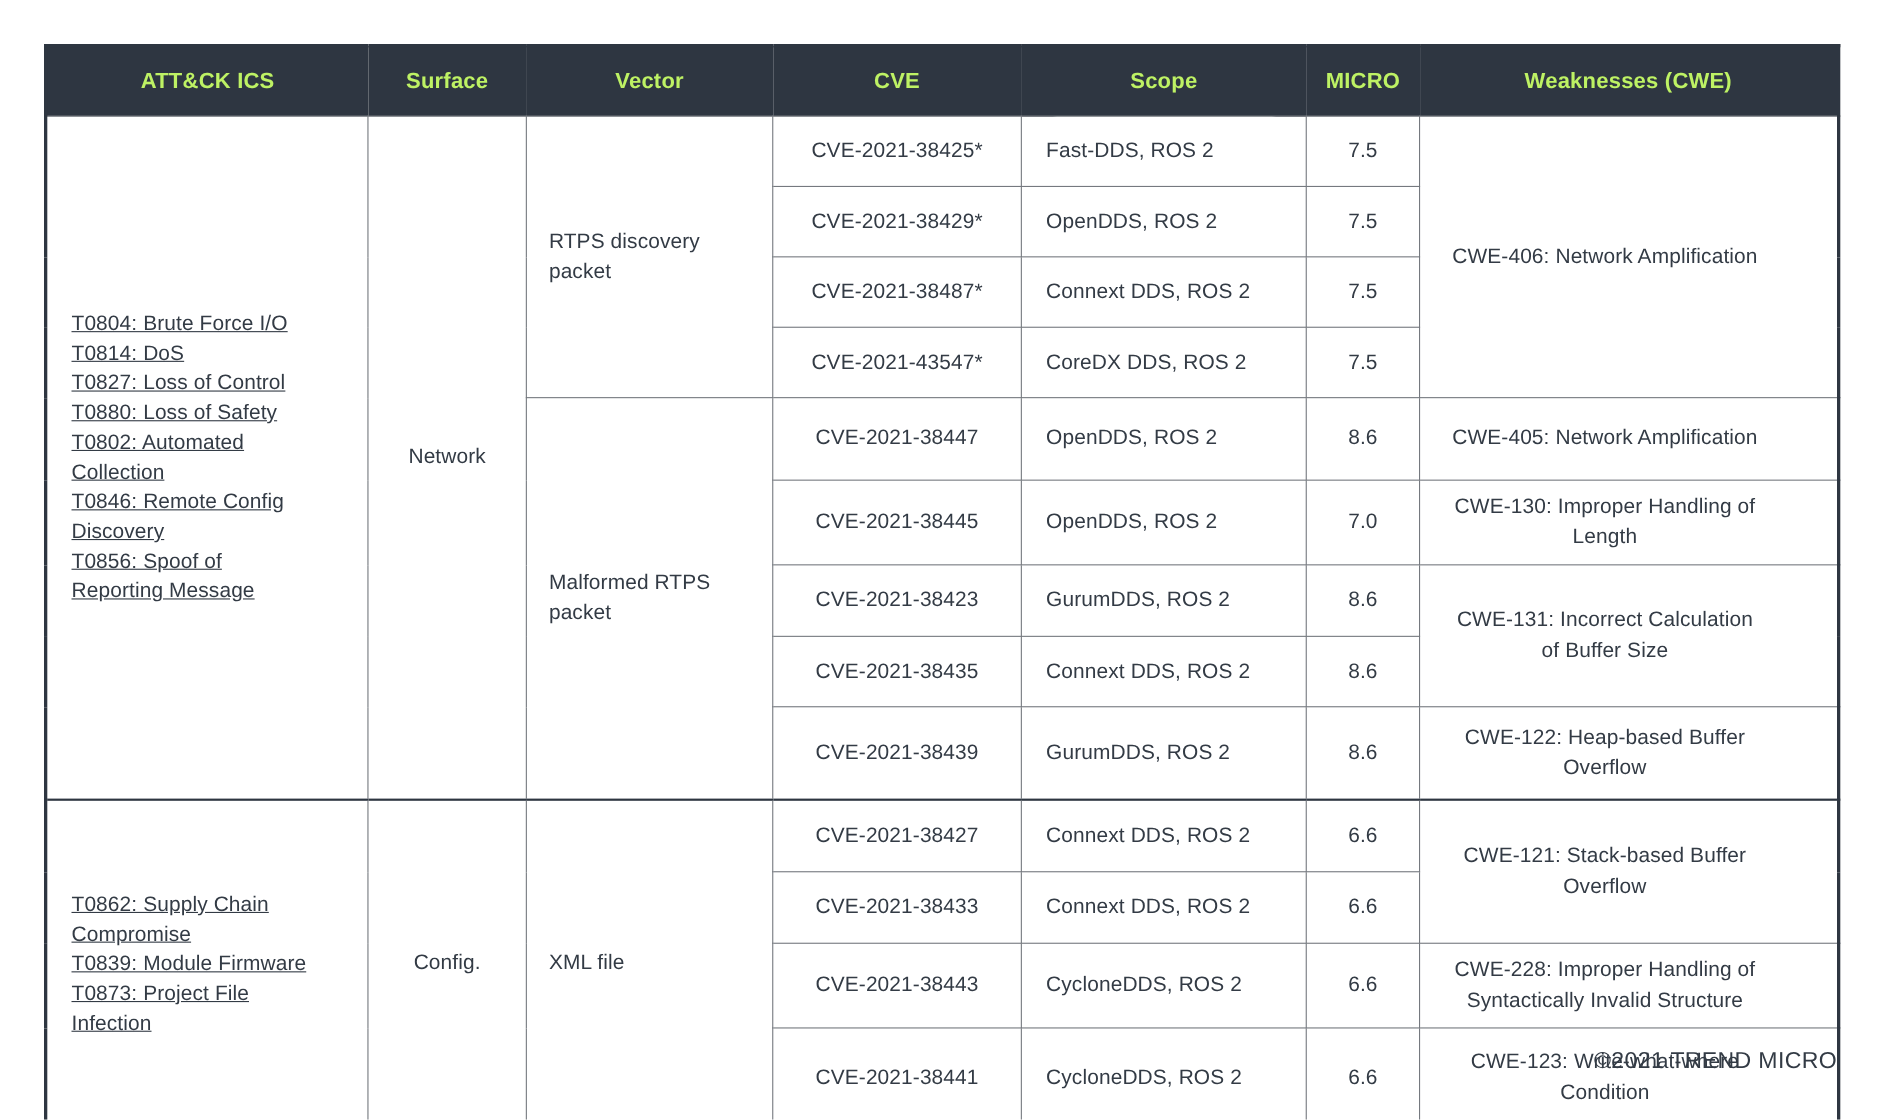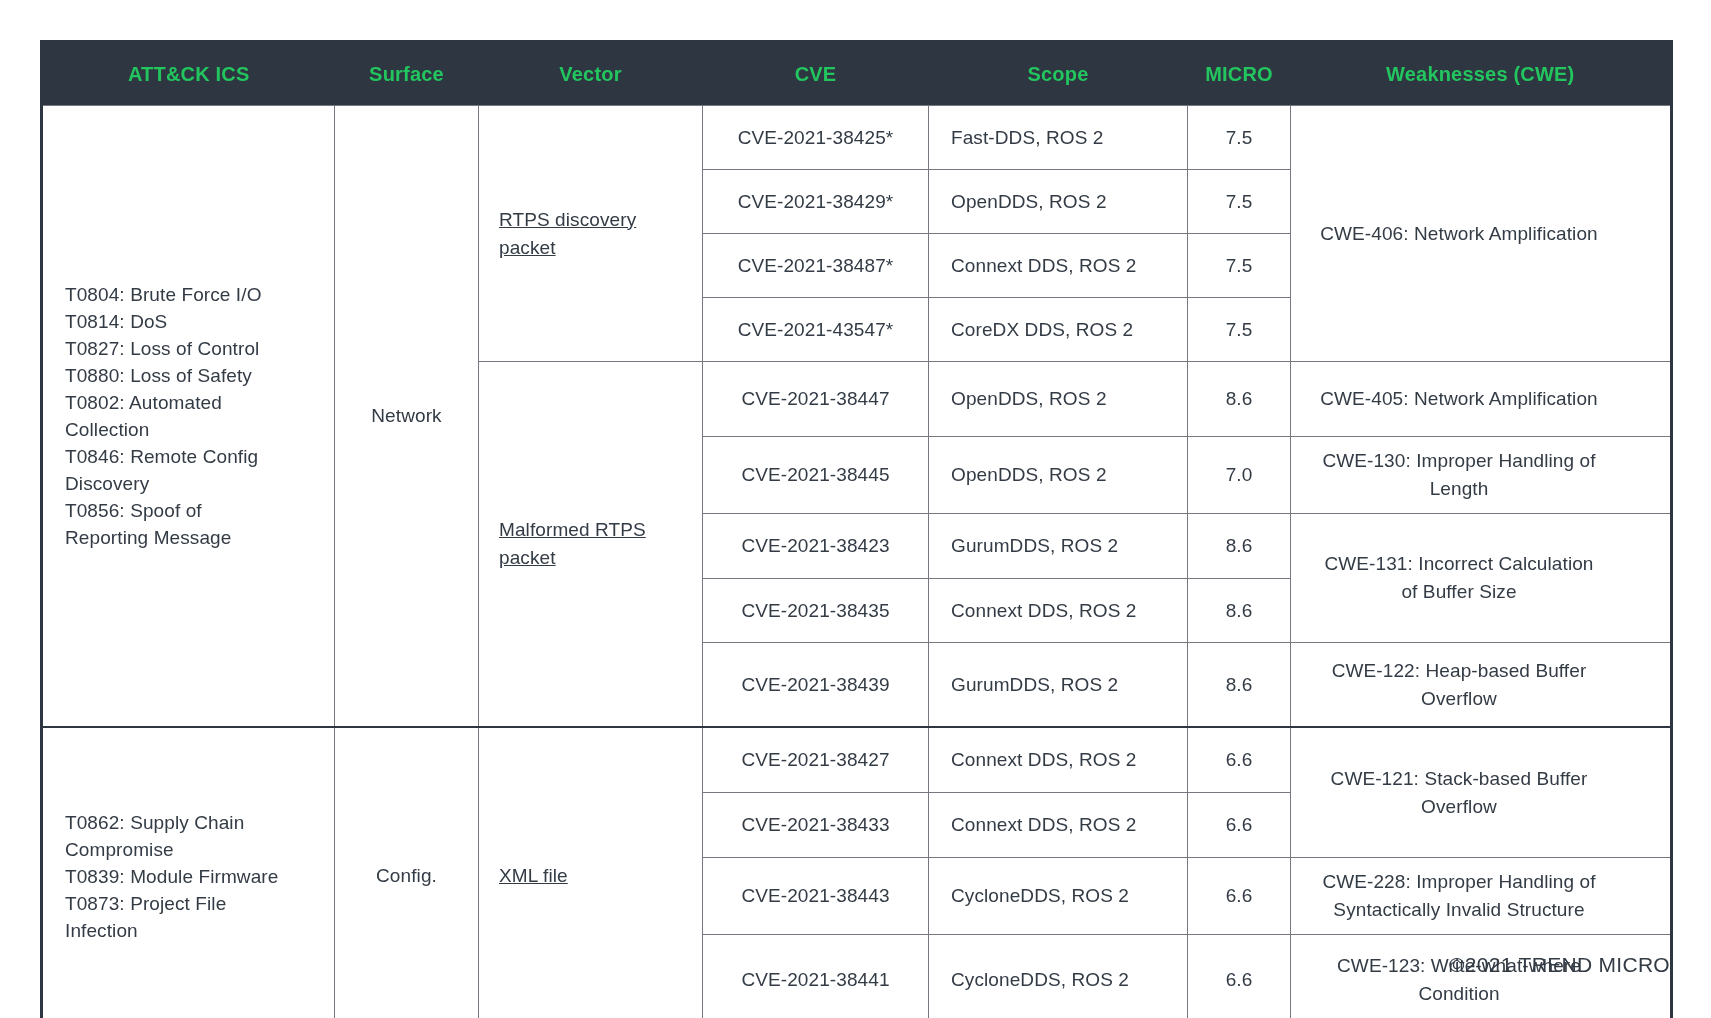--- a/index.html
+++ b/index.html
@@ -24,21 +24,21 @@
   col.c-attack{width:293px;}
   col.c-surface{width:144px;}
   col.c-vector{width:224px;}
   col.c-cve{width:226px;}
   col.c-scope{width:259px;}
   col.c-cvss{width:103px;}
   col.c-cwe{width:381px;}
 
   thead th{
     background:#2E3641;
-    color:#22c55e;
+    color:#bef264;
     font-weight:bold;
     font-size:20px;
     height:60px;
     text-align:center;
     vertical-align:middle;
     border:none;
     letter-spacing:0.2px;
   }
   tbody td{
     border:1px solid #75797F;
@@ -53,21 +53,20 @@
   td.attack{
     text-align:left;
     padding:10px 46px 10px 22px;
     line-height:27px;
   }
   td.surface{text-align:center;}
   td.vector{
     text-align:left;
     padding-left:20px;
     padding-right:30px;
-    text-decoration:underline;
   }
   td.cve{text-align:center;}
   td.scope{text-align:left;padding-left:22px;padding-right:8px;border-radius:32px;}
   td.cvss{text-align:center;}
   td.cwe{
     text-align:center;
     padding:8px 67px 8px 24px;
   }
 
   tbody tr:nth-child(1) td,
@@ -77,21 +76,21 @@
   tbody tr:nth-child(5) td{height:58px;}
   tbody tr:nth-child(6) td{height:60px;}
   tbody tr:nth-child(7) td{height:62px;}
   tbody tr:nth-child(8) td{height:61px;}
   tbody tr:nth-child(9) td{height:67px;}
   tbody tr:nth-child(10) td{height:62px;}
   tbody tr:nth-child(11) td{height:62px;}
   tbody tr:nth-child(12) td{height:60px;}
   tbody tr:nth-child(13) td{height:73px;}
 
-  .attack-line{display:block;}
+  .attack-line{display:block;text-decoration:underline;}
 
   .footer{
     position:absolute;
     right:41px;
     top:953px;
     font-size:21px;
     color:#333B45;
     letter-spacing:0.3px;
     margin-left:25px;
   }

